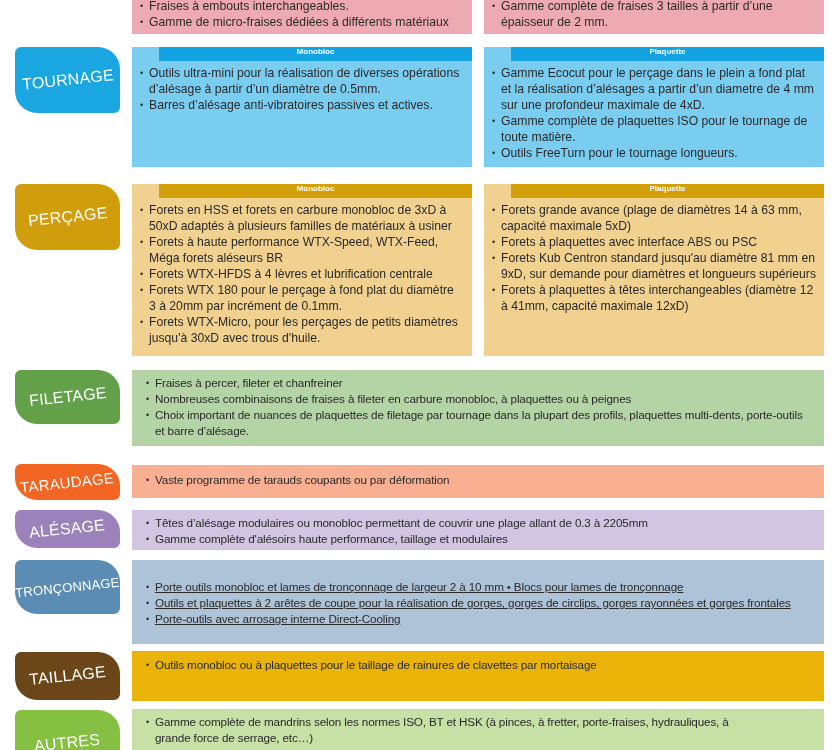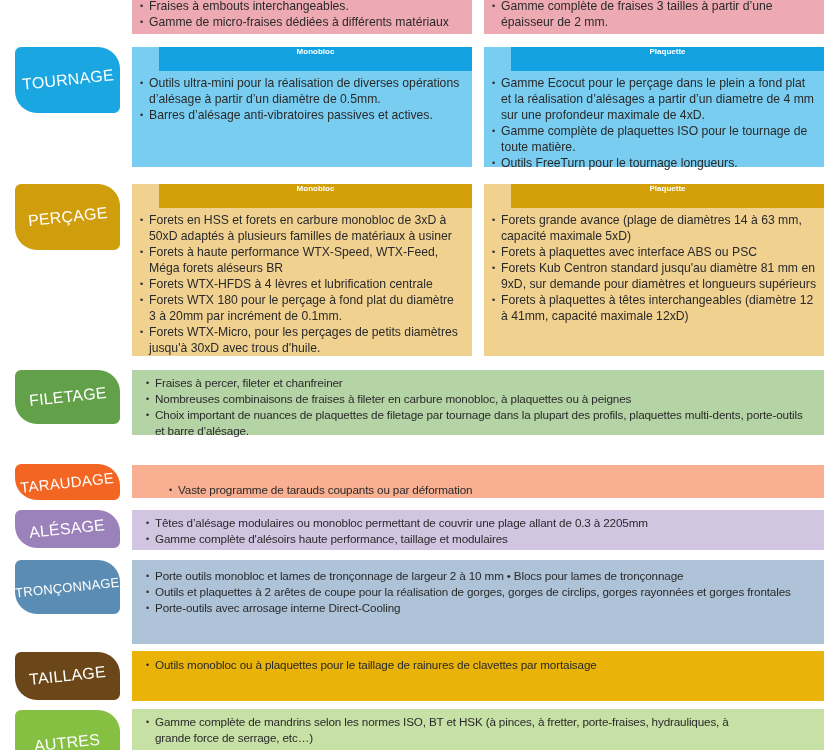--- a/index.html
+++ b/index.html
@@ -3,21 +3,21 @@
 <meta charset="utf-8">
 <style>
   html, body { margin:0; padding:0; }
   body { width:840px; height:750px; overflow:hidden; background:#ffffff; position:relative;
          font-family:"Liberation Sans", sans-serif; color:#2a2a2a; }
   .box { position:absolute; box-sizing:border-box; }
   .label { position:absolute; box-sizing:border-box; border-radius:6px 22px 6px 22px;
            color:#fff; display:flex; align-items:center; justify-content:center;
            font-family:"Liberation Sans", sans-serif; }
   .label span { display:inline-block; transform:rotate(-6deg); letter-spacing:0.2px; }
-  .hdr { height:24px; line-height:10px; font-size:8px; font-weight:bold; color:#fff; text-align:center;margin-left:27px; }
+  .hdr { height:14px; line-height:10px; font-size:8px; font-weight:bold; color:#fff; text-align:center;margin-left:27px; }
   ul { list-style:none; margin:0; padding:0; }
   li { position:relative; padding-left:10px; }
   li::before { content:"•"; position:absolute; left:1px; top:0; font-size:9px; }
   .col { padding:4px 8px 0 7px; font-size:12.2px; line-height:16px; }
   .full { padding:5px 10px 0 13px; font-size:11.7px; line-height:16px; letter-spacing:-0.15px; }
   .justify { text-align:justify; }
 </style>
 </head>
 <body>
 
@@ -71,52 +71,52 @@
     <li>Forets grande avance (plage de diamètres 14 à 63 mm, capacité maximale 5xD)</li>
     <li>Forets à plaquettes avec interface ABS ou PSC</li>
     <li>Forets Kub Centron standard jusqu'au diamètre 81 mm en 9xD, sur demande pour diamètres et longueurs supérieurs</li>
     <li>Forets à plaquettes à têtes interchangeables (diamètre 12 à 41mm, capacité maximale 12xD)</li>
   </ul>
 </div>
 
 <div class="label" style="left:15px;top:370px;width:105px;height:54px;background:#62a04a;font-size:16px;">
   <span>FILETAGE</span>
 </div>
-<div class="box" style="left:132px;top:370px;width:692px;height:65px;background:#b5d4a6;">
+<div class="box" style="left:132px;top:370px;width:692px;height:76px;background:#b5d4a6;">
   <ul class="full">
     <li>Fraises à percer, fileter et chanfreiner</li>
     <li>Nombreuses combinaisons de fraises à fileter en carbure monobloc, à plaquettes ou à peignes</li>
     <li>Choix important de nuances de plaquettes de filetage par tournage dans la plupart des profils, plaquettes multi-dents, porte-outils et barre d’alésage.</li>
   </ul>
 </div>
 
 <div class="label" style="left:15px;top:464px;width:105px;height:36px;background:#f26522;font-size:15px;">
   <span>TARAUDAGE</span>
 </div>
 <div class="box" style="left:132px;top:465px;width:692px;height:33px;background:#f9b092;">
-  <ul class="full" style="padding-top:17px;margin-left:23px;">
+  <ul class="full" style="padding-top:7px;">
     <li>Vaste programme de tarauds coupants ou par déformation</li>
   </ul>
 </div>
 
 <div class="label" style="left:15px;top:510px;width:105px;height:38px;background:#9b82bb;font-size:16px;">
   <span>ALÉSAGE</span>
 </div>
 <div class="box" style="left:132px;top:510px;width:692px;height:40px;background:#d2c5e1;">
   <ul class="full" style="">
     <li>Têtes d’alésage modulaires ou monobloc permettant de couvrir une plage allant de 0.3 à 2205mm</li>
     <li>Gamme complète d'alésoirs haute performance, taillage et modulaires</li>
   </ul>
 </div>
 
 <div class="label" style="left:15px;top:560px;width:105px;height:54px;background:#5b8db4;font-size:13px;">
   <span>TRONÇONNAGE</span>
 </div>
 <div class="box" style="left:132px;top:560px;width:692px;height:84px;background:#aec3d8;">
-  <ul class="full justify" style="padding-top:8px;">
+  <ul class="full justify" style="padding-top:19px;text-decoration:underline;">
     <li>Porte outils monobloc et lames de tronçonnage de largeur 2 à 10 mm • Blocs pour lames de tronçonnage</li>
     <li>Outils et plaquettes à 2 arêtes de coupe pour la réalisation de gorges, gorges de circlips, gorges rayonnées et gorges frontales</li>
     <li>Porte-outils avec arrosage interne Direct-Cooling</li>
   </ul>
 </div>
 
 <div class="label" style="left:15px;top:652px;width:105px;height:48px;background:#6b4618;font-size:16px;">
   <span>TAILLAGE</span>
 </div>
 <div class="box" style="left:132px;top:651px;width:692px;height:50px;background:#eab308;">

